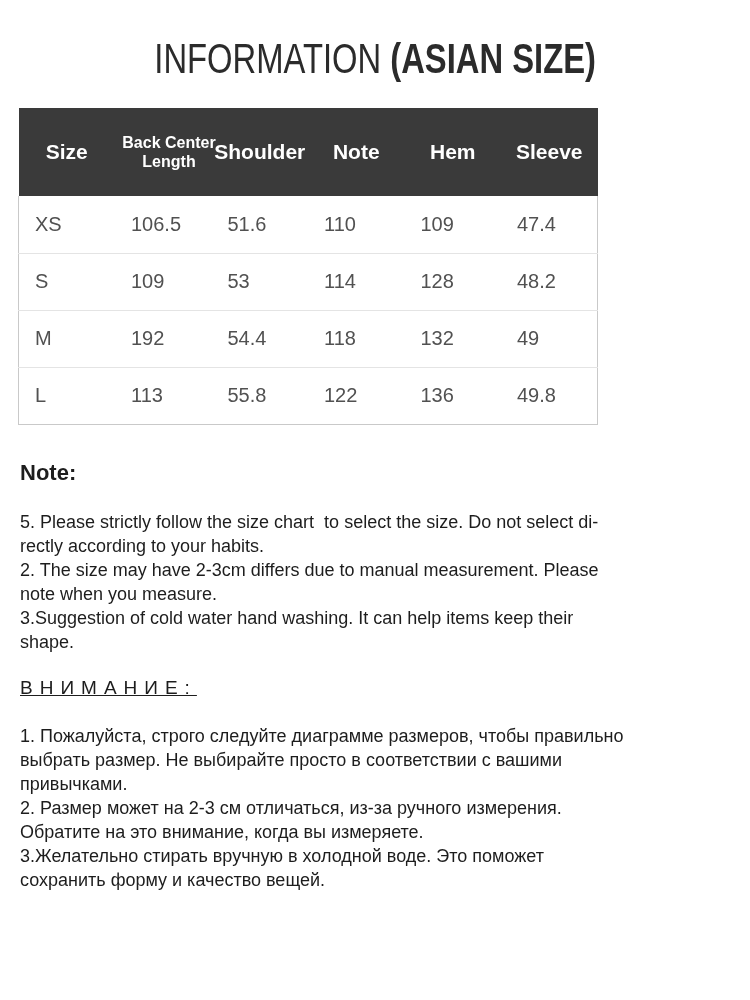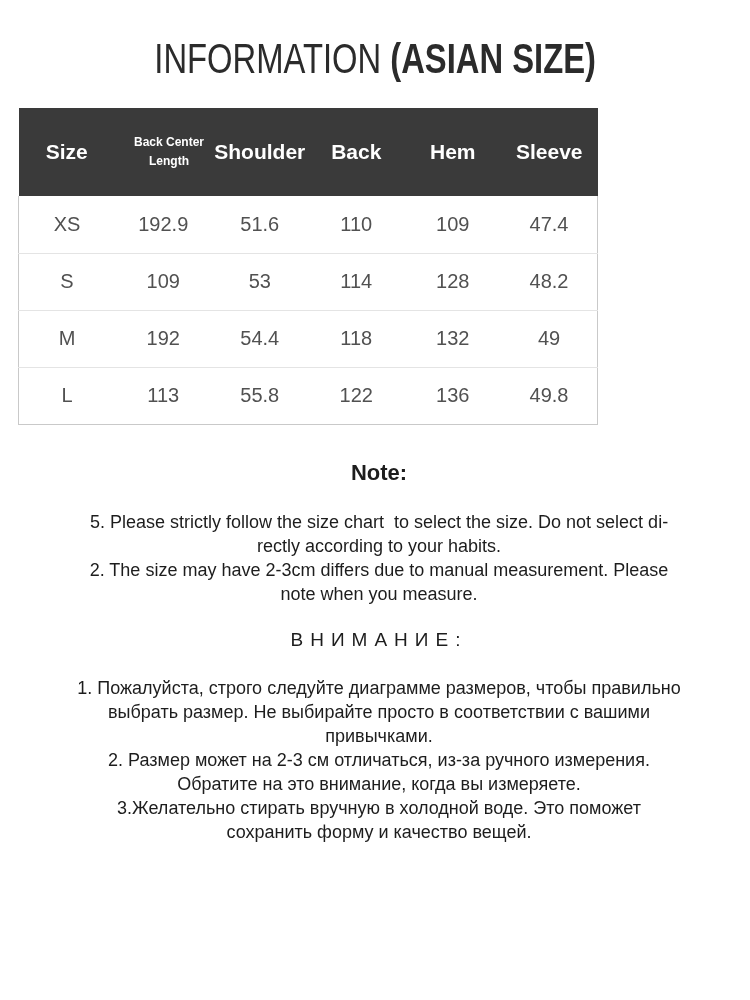--- a/index.html
+++ b/index.html
@@ -37,41 +37,41 @@
     border-collapse: collapse; table-layout: fixed;
   }
   .size-table thead th {
     background: var(--header-bg); color: var(--header-text);
     height: 88px; padding: 0;
     font-size: 21px; font-weight: 700;
     text-align: center; vertical-align: middle;
   }
   .size-table thead th .th-wrap2 {
     display: inline-block; width: 108px;
-    font-size: 12px; line-height: 19px; font-weight: 700;
+    font-size: 16px; line-height: 19px; font-weight: 700;
   }
   .size-table tbody { border: 1px solid var(--border); border-top: none; }
   .size-table tbody td {
     height: 57px; padding: 16px;
-    text-align: center; vertical-align: middle;
+    text-align: left; vertical-align: middle;
     font-size: 20px; font-weight: 400; color: var(--cell-text);
     border-bottom: 1px solid var(--divider);
   }
   .size-table tbody tr:last-child td { border-bottom: none; }
 
-  .notes { margin: 0 12px 0 20px; color: var(--text); text-align: center; }
+  .notes { margin: 0 12px 0 20px; color: var(--text); }
   .notes h2 { margin: 0; font-weight: 700; }
   .notes-en h2 {
     margin-top: 35px; margin-bottom: 24px;
     font-size: 22px; line-height: 26px;
   }
   .notes-ru h2 {
     margin-top: 22px; margin-bottom: 24px;
     font-size: 19px; line-height: 24px;
-    font-weight: 400; letter-spacing: 7px;
+    font-weight: 400; letter-spacing: 7px; text-decoration: underline;
   }
   .note-item {
     margin: 0; font-size: 18px; line-height: 24px;
     white-space: pre-wrap;
   }
 </style>
 </head>
 <body>
 
 <div>
@@ -79,29 +79,29 @@
   <h1 class="title">
     <span class="title-inner"><span class="t-light">INFORMATION </span><span class="t-bold">(ASIAN SIZE)</span></span>
   </h1>
 
   <table class="size-table">
     <thead>
       <tr>
           <th>Size</th>
           <th><span class="th-wrap2">Back Center Length</span></th>
           <th>Shoulder</th>
-          <th>Back</th>
+          <th>Note</th>
           <th>Hem</th>
           <th>Sleeve</th>
         </tr>
     </thead>
     <tbody>
         <tr>
           <td>XS</td>
-          <td>192.9</td>
+          <td>106.5</td>
           <td>51.6</td>
           <td>110</td>
           <td>109</td>
           <td>47.4</td>
         </tr>
         <tr>
           <td>S</td>
           <td>109</td>
           <td>53</td>
           <td>114</td>
@@ -127,20 +127,22 @@
       </tbody>
   </table>
 
   <section class="notes notes-en">
     <h2>Note:</h2>
     <div>
         <p class="note-item">5. Please strictly follow the size chart  to select the size. Do not select di-
 rectly according to your habits.</p>
         <p class="note-item">2. The size may have 2-3cm differs due to manual measurement. Please
 note when you measure.</p>
+        <p class="note-item">3.Suggestion of cold water hand washing. It can help items keep their
+shape.</p>
       </div>
   </section>
 
   <section class="notes notes-ru">
     <h2>ВНИМАНИЕ:</h2>
     <div>
         <p class="note-item">1. Пожалуйста, строго следуйте диаграмме размеров, чтобы правильно
 выбрать размер. Не выбирайте просто в соответствии с вашими
 привычками.</p>
         <p class="note-item">2. Размер может на 2-3 см отличаться, из-за ручного измерения.

